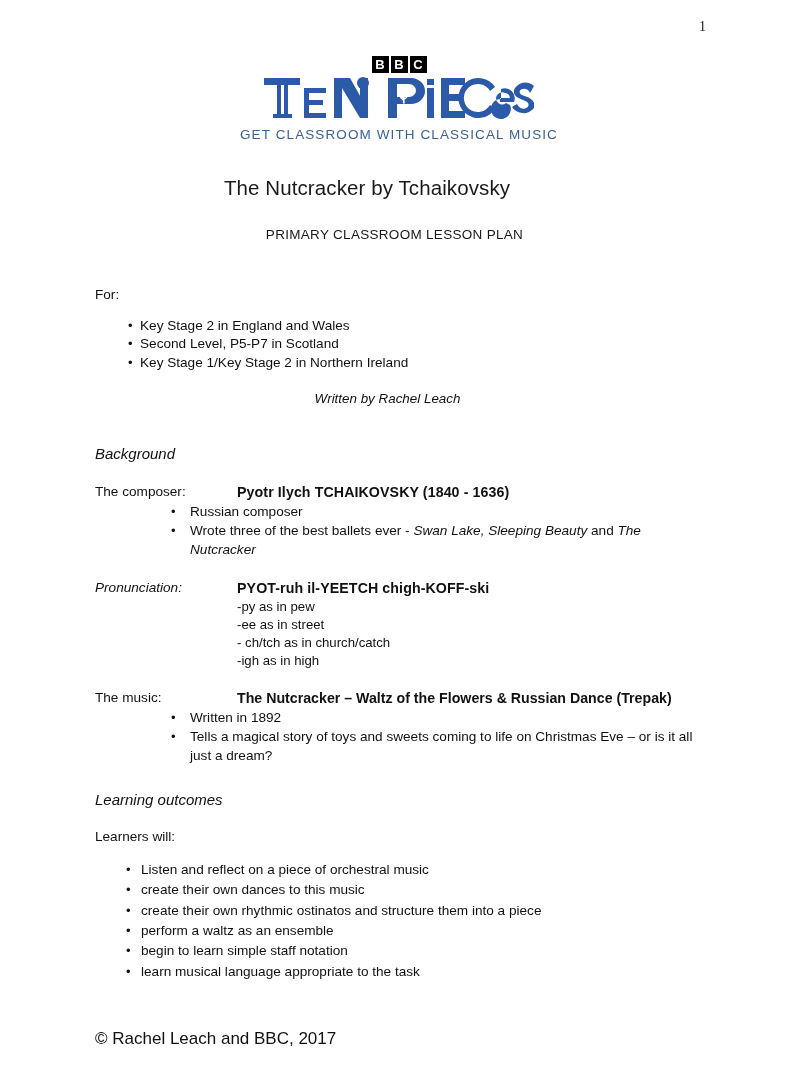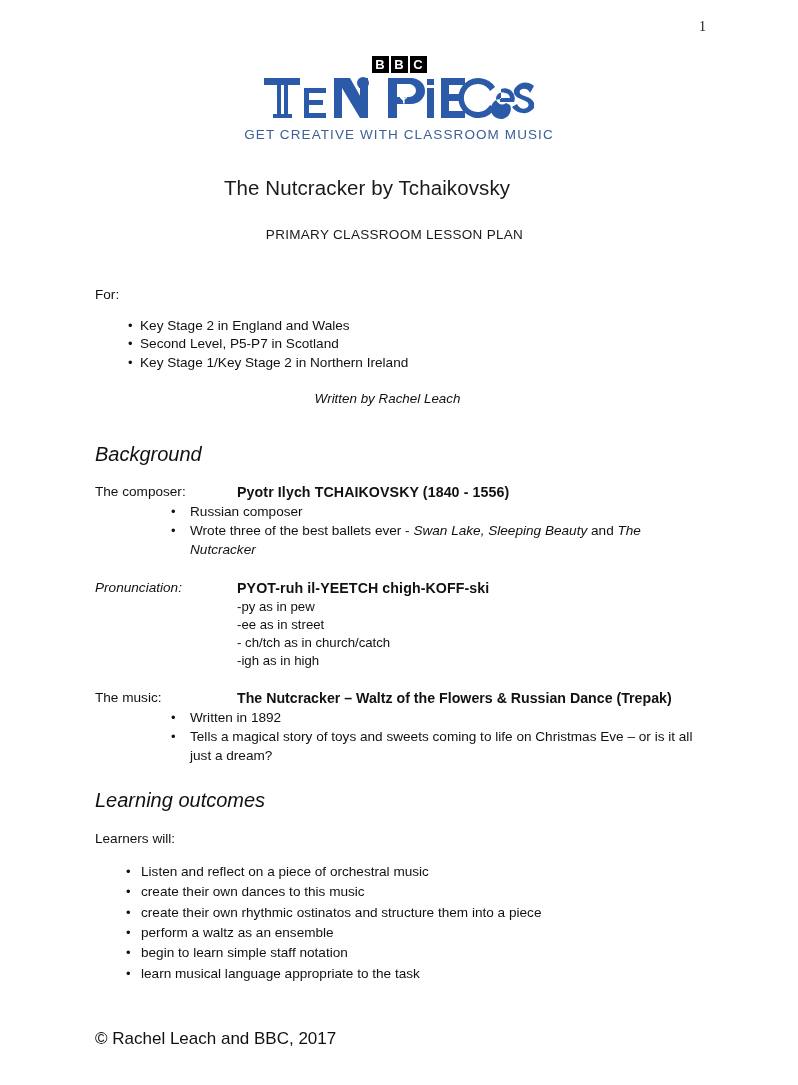--- a/index.html
+++ b/index.html
@@ -139,21 +139,21 @@
   .written-by {
     margin-top: 18px;
     text-align: center;
     font-style: italic;
     font-size: 13.4px;
     padding-right: 25px;
   }
 
   .section-heading {
     font-style: italic;
-    font-size: 20px;
+    font-size: 15px;
     color: #111111;
   }
   .section-heading.bg { margin-top: 36px; }
   .section-heading.lo { margin-top: 26px; }
 
   
   .row {
     position: relative;
     margin-top: 20px;
   }
@@ -265,21 +265,21 @@
 
           <path d="M231 11 a20 20 0 1 0 0 22 l-5 -4 a14 14 0 1 1 0 -14 z"></path>
 
           <path d="M237 31 a10 10 0 1 0 9 6 l-4 -2 a6 6 0 1 1 -1 -10 a5.5 5.5 0 0 1 5 5 h-10 v4 h14 a10 10 0 0 0 -13 -13 z" transform="translate(0,-8)"></path>
 
           <path d="M270 10 a12 11 0 0 0 -20 4 c-1 6 4 8 9 10 c4 1.5 6 3 5.5 5.5 c-0.6 3 -5 4 -8 2.5 a8 8 0 0 1 -3.5 -4 l-5 3 a13 12 0 0 0 22 1 c2 -6 -2.5 -9.5 -8 -11.5 c-4.5 -1.6 -6.8 -2.6 -6.3 -5.2 c0.5 -2.6 4.6 -3.4 7.5 -1.8 a7 7 0 0 1 2.8 3.5 z"></path>
         </g>
       </svg>
     </div>
 
-    <div class="tagline">GET CREATIVE WITH CLASSROOM MUSIC</div>
+    <div class="tagline">GET CLASSROOM WITH CLASSICAL MUSIC</div>
   </div>
 
   <div class="doc-title">The Nutcracker by Tchaikovsky</div>
   <div class="doc-subtitle">PRIMARY CLASSROOM LESSON PLAN</div>
 
   <div class="content">
 
     <p class="label-line">For:</p>
 
     <ul class="bul list-for">
@@ -288,21 +288,21 @@
       <li>Key Stage 1/Key Stage 2 in Northern Ireland</li>
     </ul>
 
     <p class="written-by">Written by Rachel Leach</p>
 
     <p class="section-heading bg">Background</p>
 
     <div class="row">
       <div class="rowlabel b">The composer:</div>
       <div class="rowbody">
-        <div class="headline-bold">Pyotr Ilych TCHAIKOVSKY (1840 - 1556)</div>
+        <div class="headline-bold">Pyotr Ilych TCHAIKOVSKY (1840 - 1636)</div>
       </div>
       <ul class="bul sub">
         <li><span>Russian composer</span></li>
         <li><span>Wrote three of the best ballets ever - </span><span class="i">Swan Lake, Sleeping Beauty</span><span> and </span><span class="i">The Nutcracker</span></li>
       </ul>
     </div>
 
     <div class="row">
       <div class="rowlabel i">Pronunciation:</div>
       <div class="rowbody">

